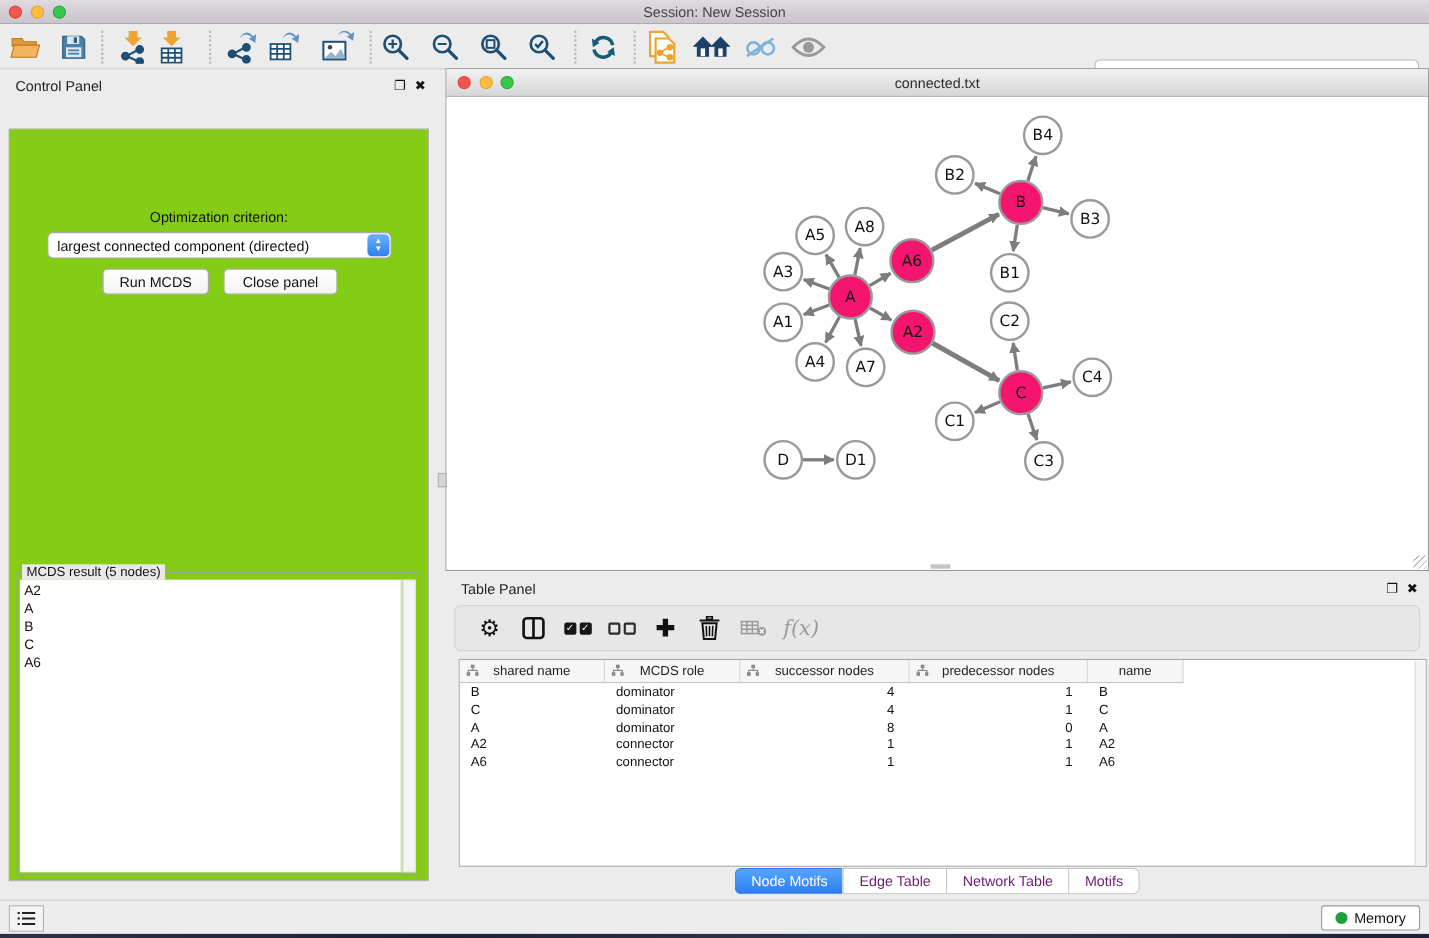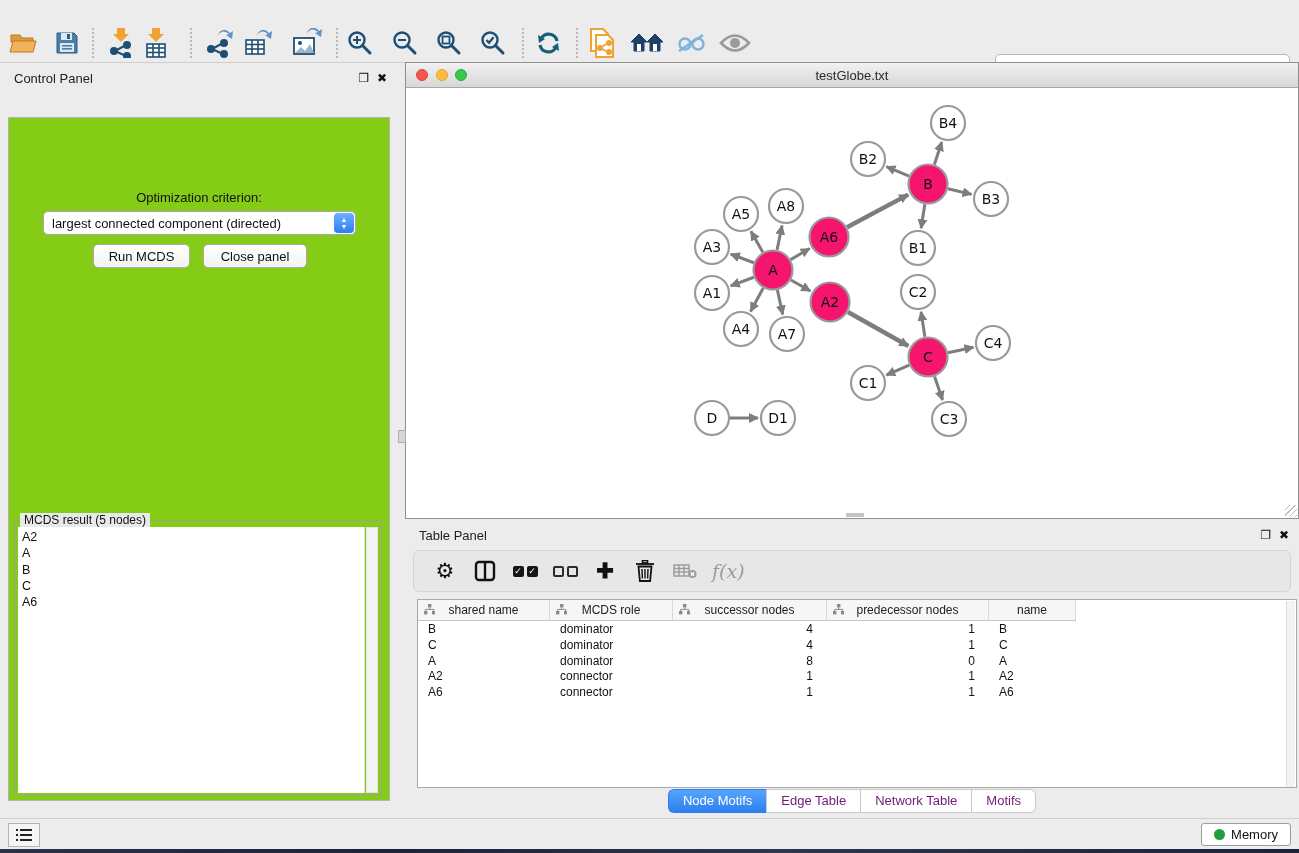--- a/index.html
+++ b/index.html
@@ -107,20 +107,26 @@
     padding:0 12px; font-size:13px; color:#111; }
   .memdot { width:11px; height:11px; border-radius:50%; background:#1f9e3c; }
   .desktop-strip { position:absolute; left:0; top:849px; width:1299px; height:4px;
     background:linear-gradient(90deg,#2a3148,#1d2236 30%,#2e3550 60%,#1d2236); }
 </style>
 </head>
 <body>
 
 <div id="app">
 
+  <div class="mac-titlebar">
+    <div class="tl red" style="left:8px;"></div>
+    <div class="tl yellow" style="left:28px;"></div>
+    <div class="tl green" style="left:48px;"></div>
+    <div class="title">Session: New Session</div>
+  </div>
 
   <div class="toolbar">
     <div class="tbtn" style="left:6px;">
       <svg width="28" height="24" viewBox="0 0 28 24">
           <path d="M2 4 h9 l2 3 h11 v4 H2 z" fill="#e2973a" stroke="#b97a20"></path>
           <path d="M4 10 h23 l-3 11 H1 z" fill="#f3b25c" stroke="#b97a20"></path>
         </svg>
     </div>
     <div class="tbtn" style="left:50px;">
       <svg width="24" height="24" viewBox="0 0 24 24">
@@ -302,21 +308,21 @@
         <div class="result-scroll"></div>
       </div>
     </div>
   </div>
 
   <div class="netwin">
     <div class="wtitle">
       <div class="tl red" style="left:10px; top:6px;"></div>
       <div class="tl yellow" style="left:30px; top:6px;"></div>
       <div class="tl green" style="left:49px; top:6px;"></div>
-      <div class="title">testGlobe.txt</div>
+      <div class="title">connected.txt</div>
     </div>
     <div class="net-canvas">
       <svg width="892" height="429" xmlns="http://www.w3.org/2000/svg">
           <defs>
             <marker id="arr" viewBox="0 0 10 10" refX="9" refY="5" markerWidth="10" markerHeight="10" orient="auto" markerUnits="userSpaceOnUse">
               <path d="M0 0 L10 5 L0 10 z" fill="#7d7d7d"></path>
             </marker>
           </defs>
           <line x1="356.8291517636849" y1="163.2010155864486" x2="344.92277876713666" y2="142.36486284248917" stroke="#7d7d7d" stroke-width="3" marker-end="url(#arr)"></line>
           <line x1="371.08072844794714" y1="160.9102599485679" x2="376.0188015141979" y2="136.59974639164108" stroke="#7d7d7d" stroke-width="3" marker-end="url(#arr)"></line>

